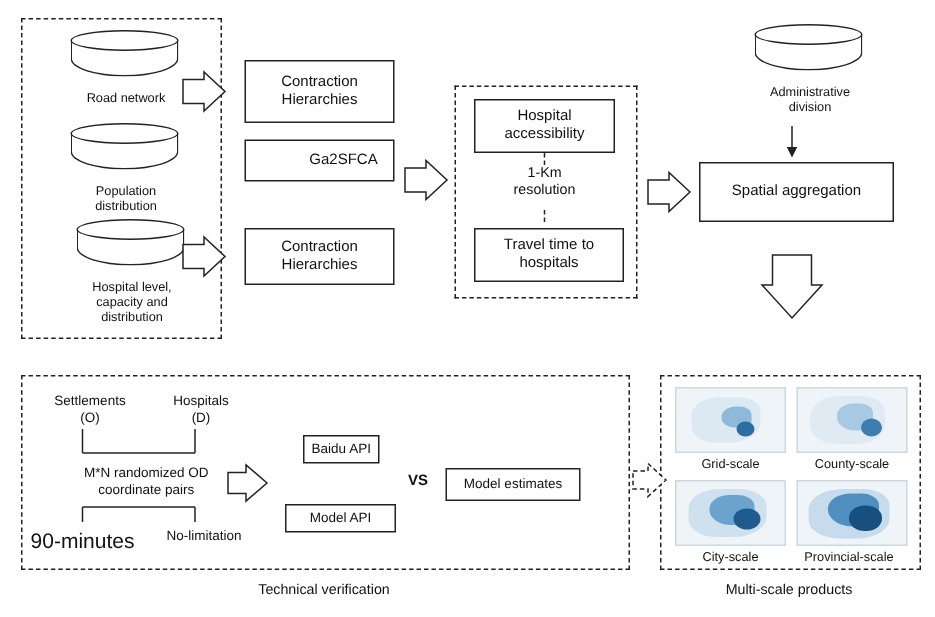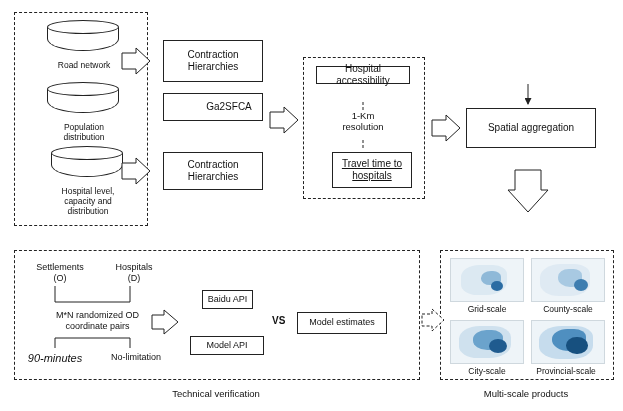--- a/index.html
+++ b/index.html
@@ -94,44 +94,52 @@
   <div class="abs box solid" style="left:163px;top:40px;width:100px;height:42px;white-space:pre-line;">Contraction
 Hierarchies</div>
 
   <div class="abs box solid" style="left:163px;top:93px;width:100px;height:28px;white-space:pre-line;padding-left:32px;">Ga2SFCA</div>
 
   <div class="abs box solid" style="left:163px;top:152px;width:100px;height:38px;white-space:pre-line;">Contraction
 Hierarchies</div>
 
   <div class="abs dash" style="left:303px;top:57px;width:120px;height:140px;"></div>
 
-  <div class="abs box solid" style="left:316px;top:66px;width:94px;height:18px;white-space:pre-line;">Hospital
+  <div class="abs box solid" style="left:316px;top:66px;width:94px;height:36px;white-space:pre-line;">Hospital
 accessibility</div>
 
   <div class="abs lbl" style="left:316px;top:110px;width:94px;white-space:pre-line;font-size:9.5px;">1-Km
 resolution</div>
 
-  <div class="abs box solid" style="left:332px;top:152px;width:80px;height:36px;white-space:pre-line;text-decoration:underline;">Travel time to
+  <div class="abs box solid" style="left:316px;top:152px;width:100px;height:36px;white-space:pre-line;">Travel time to
 hospitals</div>
 
+  <div class="abs cyl-wrap" style="left:490px;top:16px;">
+    <div class="cyl">
+      <div class="body"></div>
+        <div class="top"></div>
+    </div>
+    <div class="lbl" style="width:100px;margin-top:2px;white-space:pre-line;">Administrative
+division</div>
+  </div>
 
   <div class="abs box solid" style="left:466px;top:108px;width:130px;height:40px;">Spatial aggregation</div>
 
   <div class="abs dash" style="left:14px;top:250px;width:404px;height:128px;"></div>
 
   <div class="abs lbl" style="left:22px;top:262px;width:76px;white-space:pre-line;font-size:9px;">Settlements
 (O)</div>
 
   <div class="abs lbl" style="left:96px;top:262px;width:76px;white-space:pre-line;font-size:9px;">Hospitals
 (D)</div>
 
   <div class="abs lbl" style="left:20px;top:310px;width:155px;white-space:pre-line;font-size:9px;">M*N randomized OD
 coordinate pairs</div>
 
-  <div class="abs lbl" style="left:20px;top:352px;width:70px;font-size:11px;font-style:italic;">90-minutes</div>
+  <div class="abs lbl" style="left:20px;top:352px;width:70px;font-size:14px;">90-minutes</div>
 
   <div class="abs lbl" style="left:96px;top:352px;width:80px;font-size:9px;">No-limitation</div>
 
   <div class="abs box solid" style="left:202px;top:290px;width:51px;height:19px;font-size:9px;">Baidu API</div>
   <div class="abs box solid" style="left:190px;top:336px;width:74px;height:19px;font-size:9px;">Model API</div>
 
   <div class="abs vs" style="left:272px;top:315px;">VS</div>
 
   <div class="abs box solid" style="left:297px;top:312px;width:90px;height:22px;font-size:9px;">Model estimates</div>
 

